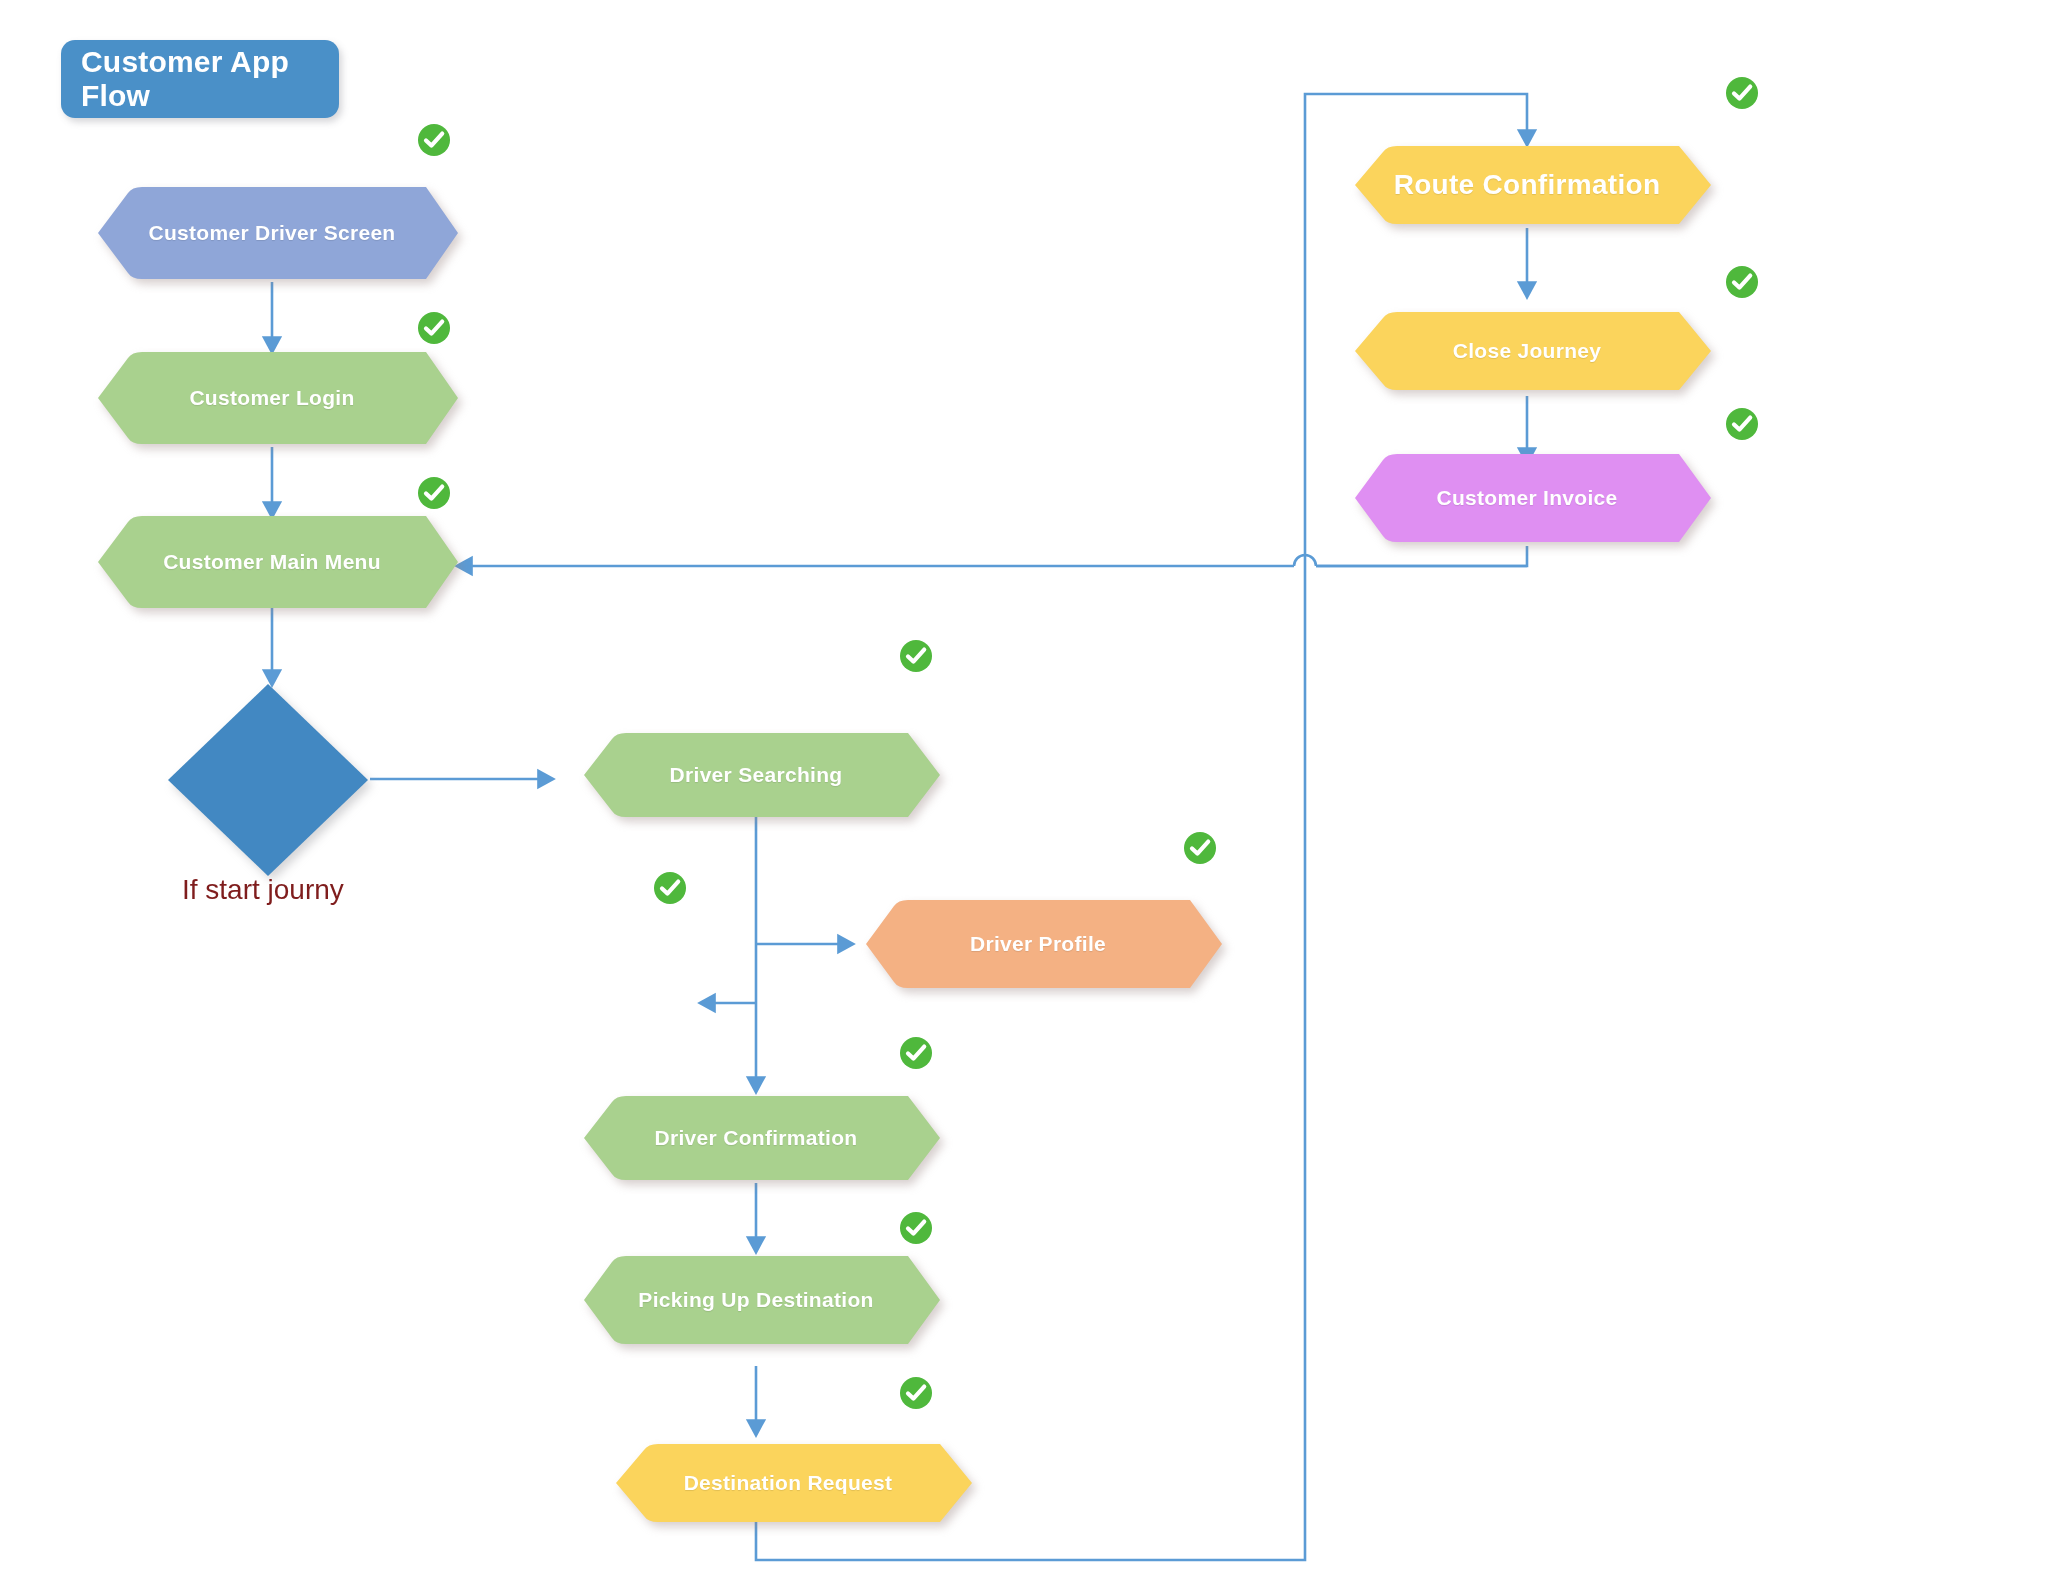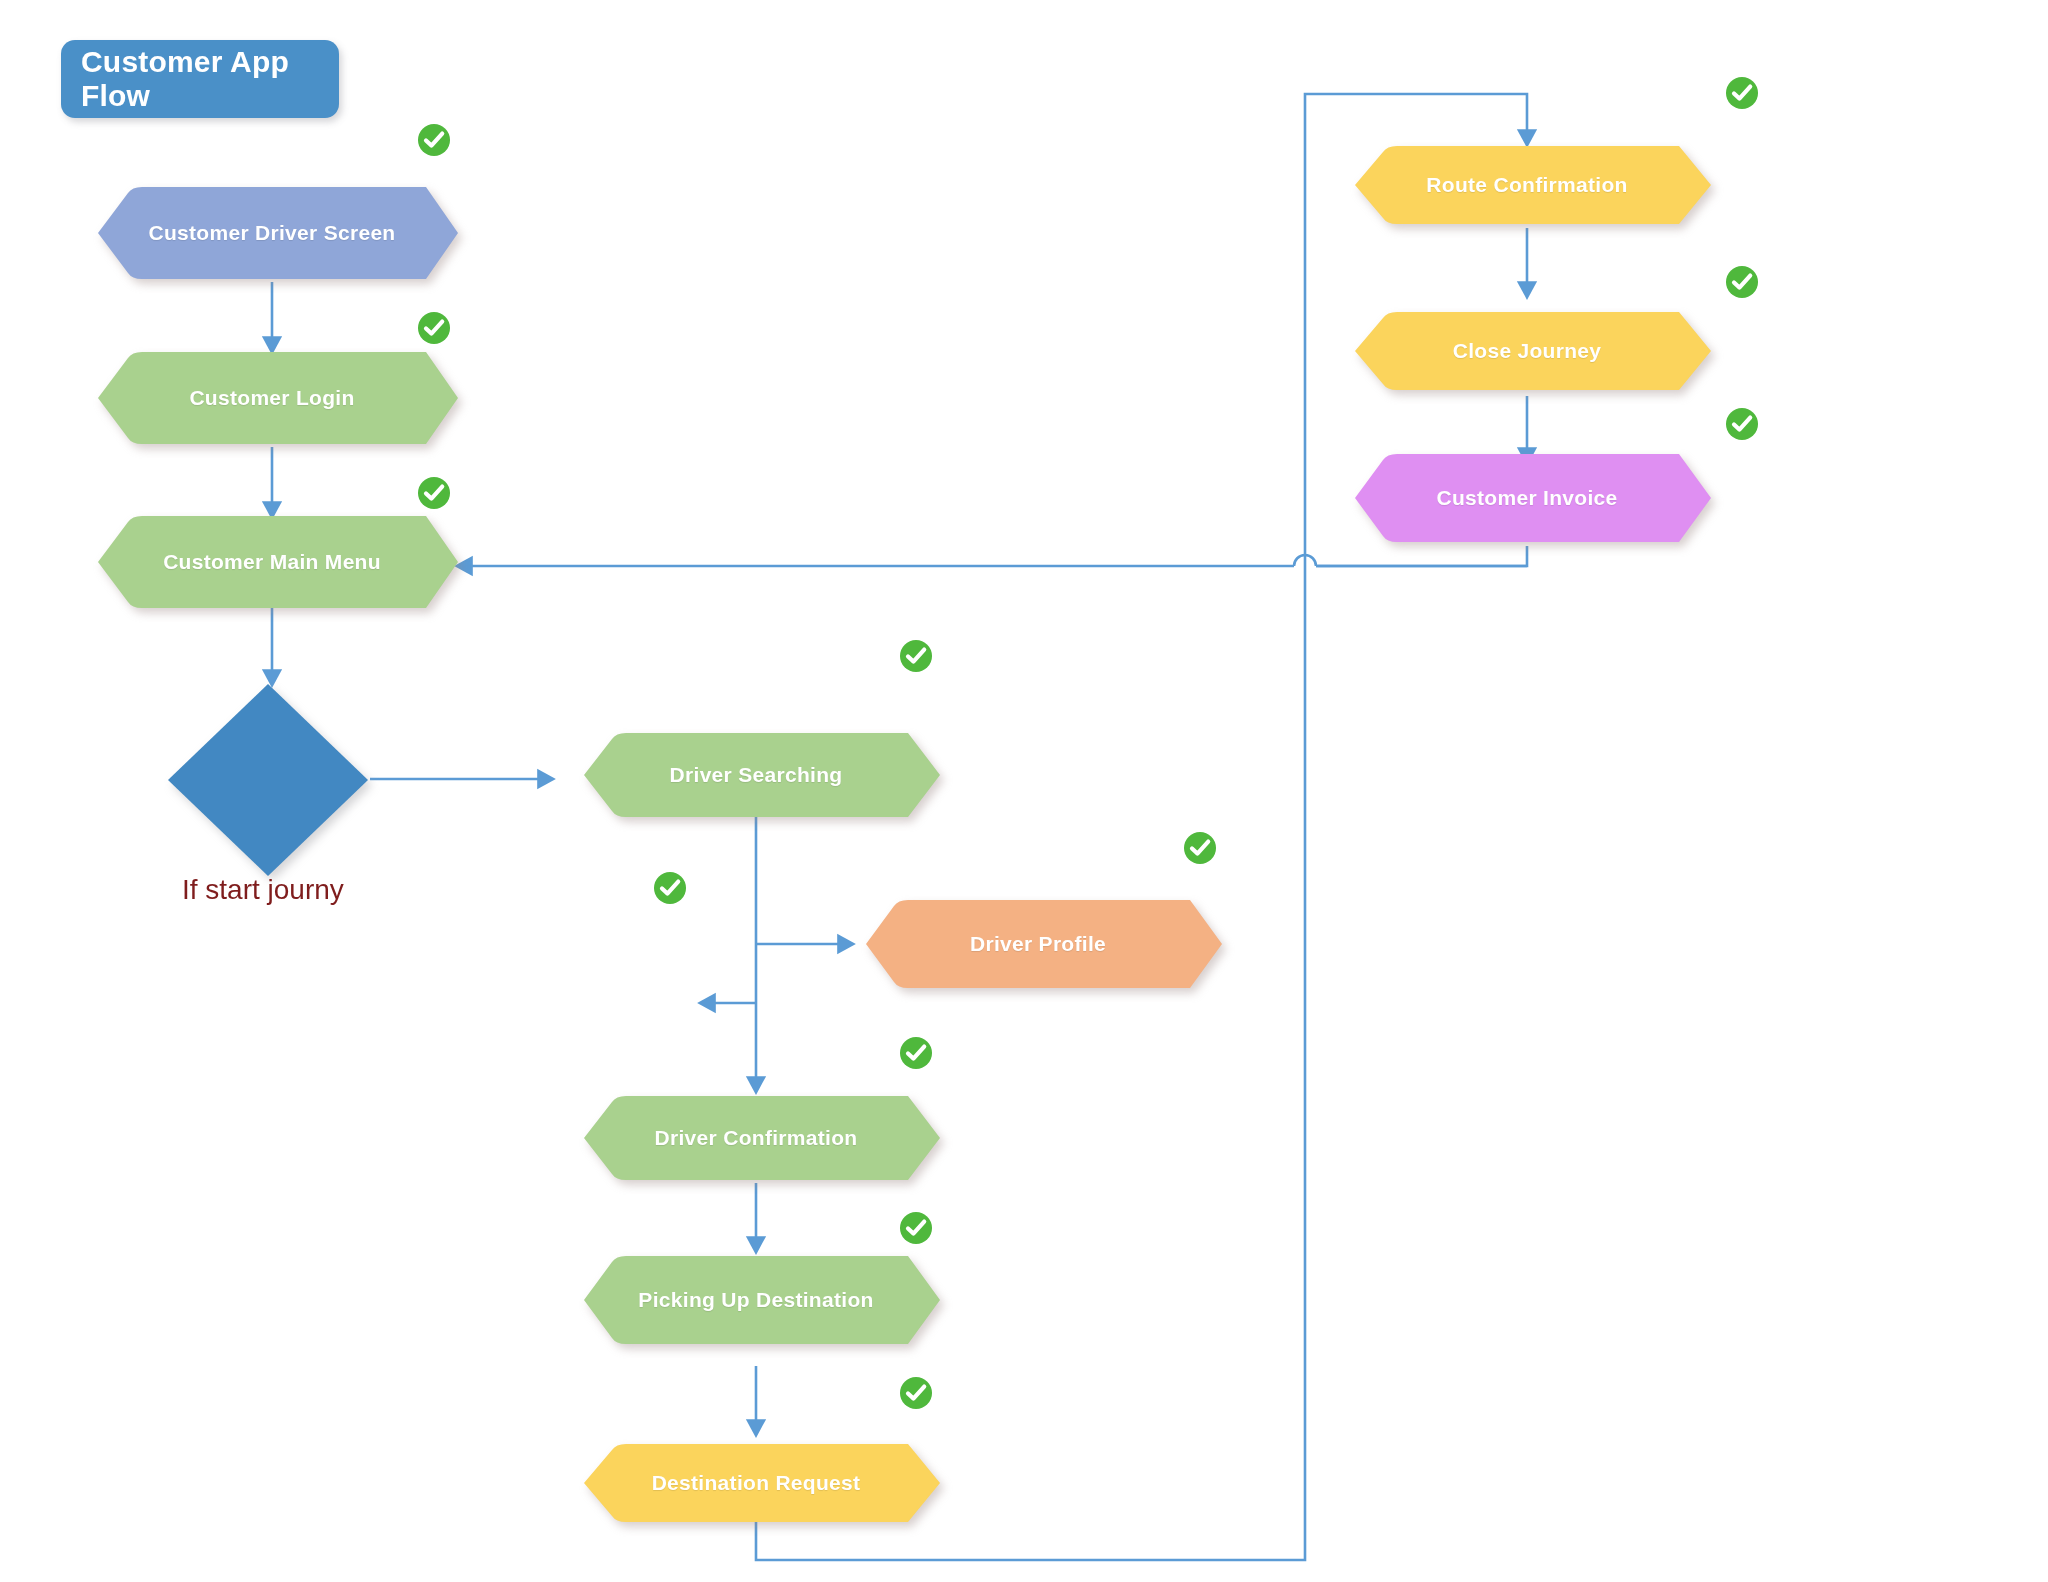--- a/index.html
+++ b/index.html
@@ -241,36 +241,36 @@
     <svg class="shp" viewBox="0 0 380 96" preserveAspectRatio="none">
       <path d="M18,48 L46,10 Q50,4 60,4 L342,4 L374,48 L342,92 L60,92 Q50,92 46,86 Z" fill="#A9D18E"></path>
     </svg>
     <div class="lbl" style="font-size:21px;">Picking Up Destination</div>
   </div>
   <svg class="check" style="left:898px; top:1210px;" viewBox="0 0 36 36" xmlns="http://www.w3.org/2000/svg">
     <circle cx="18" cy="18" r="16" fill="#4FB83C"></circle>
     <path d="M10,18.4 L15.4,23.6 L26.2,11.6" stroke="#ffffff" stroke-width="4.2" fill="none" stroke-linecap="round" stroke-linejoin="round"></path>
   </svg>
 
-  <div class="node" style="left:566px; top:1440px; width:380px; height:86px;">
+  <div class="node" style="left:598px; top:1440px; width:380px; height:86px;">
     <svg class="shp" viewBox="0 0 380 86" preserveAspectRatio="none">
       <path d="M18,43 L46,10 Q50,4 60,4 L342,4 L374,43 L342,82 L60,82 Q50,82 46,76 Z" fill="#FBD45C"></path>
     </svg>
     <div class="lbl" style="font-size:21px;">Destination Request</div>
   </div>
   <svg class="check" style="left:898px; top:1375px;" viewBox="0 0 36 36" xmlns="http://www.w3.org/2000/svg">
     <circle cx="18" cy="18" r="16" fill="#4FB83C"></circle>
     <path d="M10,18.4 L15.4,23.6 L26.2,11.6" stroke="#ffffff" stroke-width="4.2" fill="none" stroke-linecap="round" stroke-linejoin="round"></path>
   </svg>
 
   <div class="node" style="left:1337px; top:142px; width:380px; height:86px;">
     <svg class="shp" viewBox="0 0 380 86" preserveAspectRatio="none">
       <path d="M18,43 L46,10 Q50,4 60,4 L342,4 L374,43 L342,82 L60,82 Q50,82 46,76 Z" fill="#FBD45C"></path>
     </svg>
-    <div class="lbl" style="font-size:21px;">Route Confirmation</div>
+    <div class="lbl" style="font-size:28px;">Route Confirmation</div>
   </div>
   <svg class="check" style="left:1724px; top:75px;" viewBox="0 0 36 36" xmlns="http://www.w3.org/2000/svg">
     <circle cx="18" cy="18" r="16" fill="#4FB83C"></circle>
     <path d="M10,18.4 L15.4,23.6 L26.2,11.6" stroke="#ffffff" stroke-width="4.2" fill="none" stroke-linecap="round" stroke-linejoin="round"></path>
   </svg>
 
   <div class="node" style="left:1337px; top:308px; width:380px; height:86px;">
     <svg class="shp" viewBox="0 0 380 86" preserveAspectRatio="none">
       <path d="M18,43 L46,10 Q50,4 60,4 L342,4 L374,43 L342,82 L60,82 Q50,82 46,76 Z" fill="#FBD45C"></path>
     </svg>

